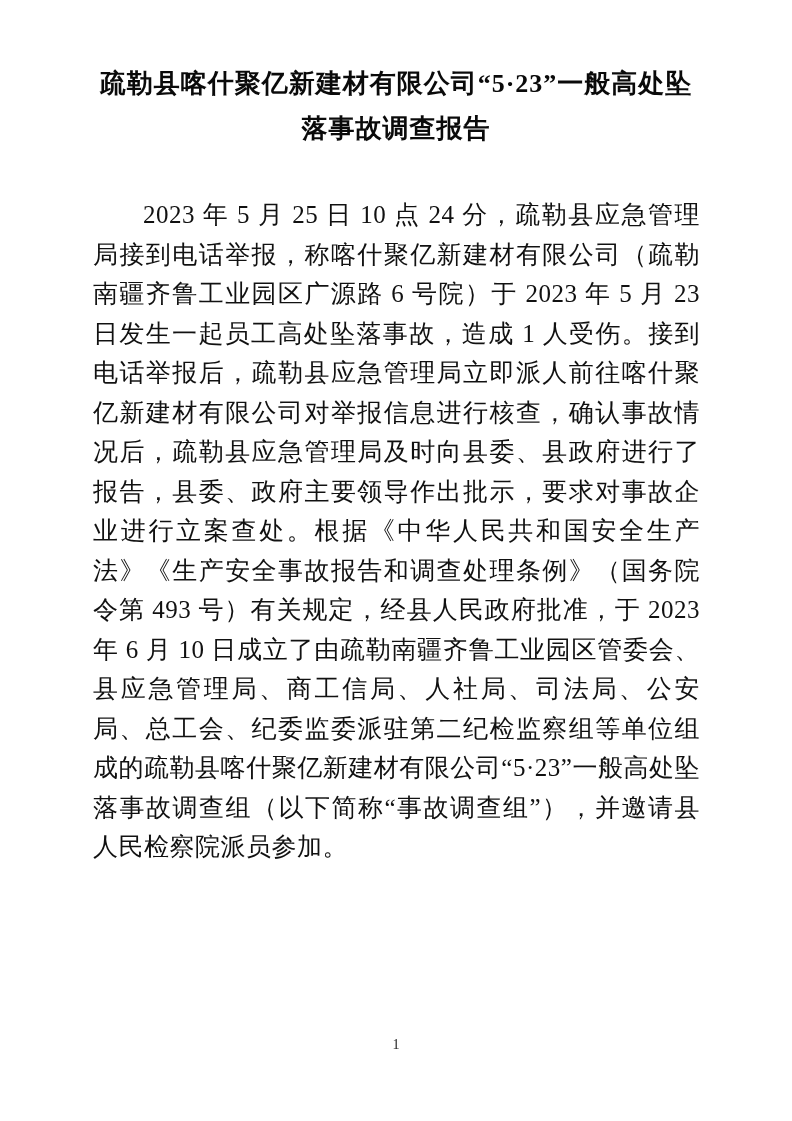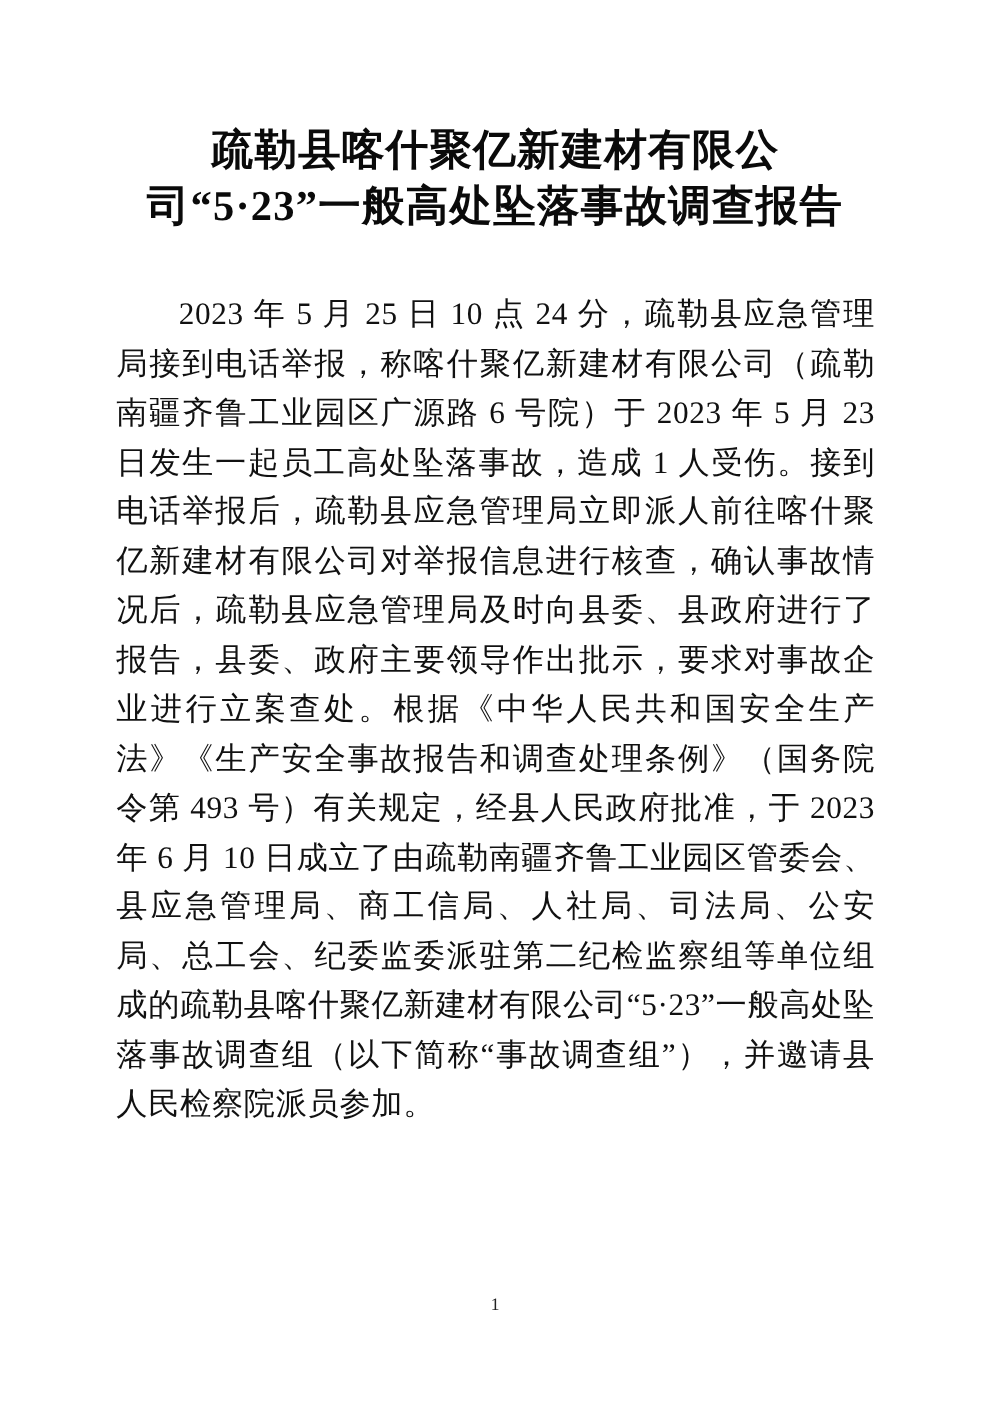--- a/index.html
+++ b/index.html
@@ -11,23 +11,23 @@
     position: relative;
     width: 792px;
     height: 1121px;
     background: #ffffff;
     overflow: hidden;
     font-family: "Liberation Serif", "DejaVu Serif", serif;
     color: #111111;
   }
   .doc-title {
     margin: 0 88px;
-    padding-top: 98px;
+    padding-top: 61px;
     text-align: center;
-    font-size: 34px;
+    font-size: 26px;
     font-weight: bold;
     line-height: 45px;
     letter-spacing: 1px;
     color: #0a0a0a;
   }
   .doc-body {
     margin: 44px 92px 0 93px;
     font-size: 25px;
     line-height: 39.5px;
     text-align: justify;

